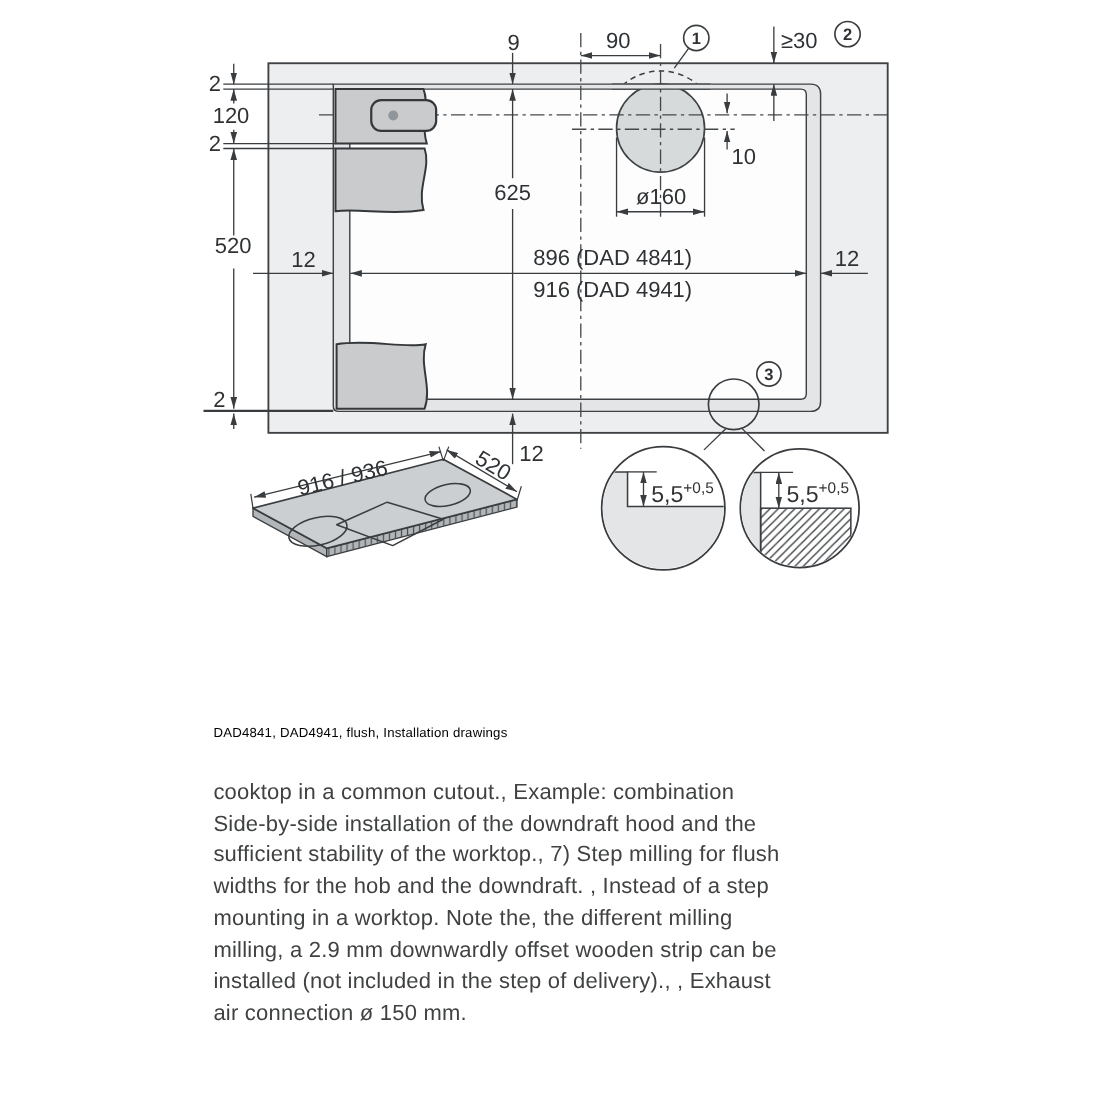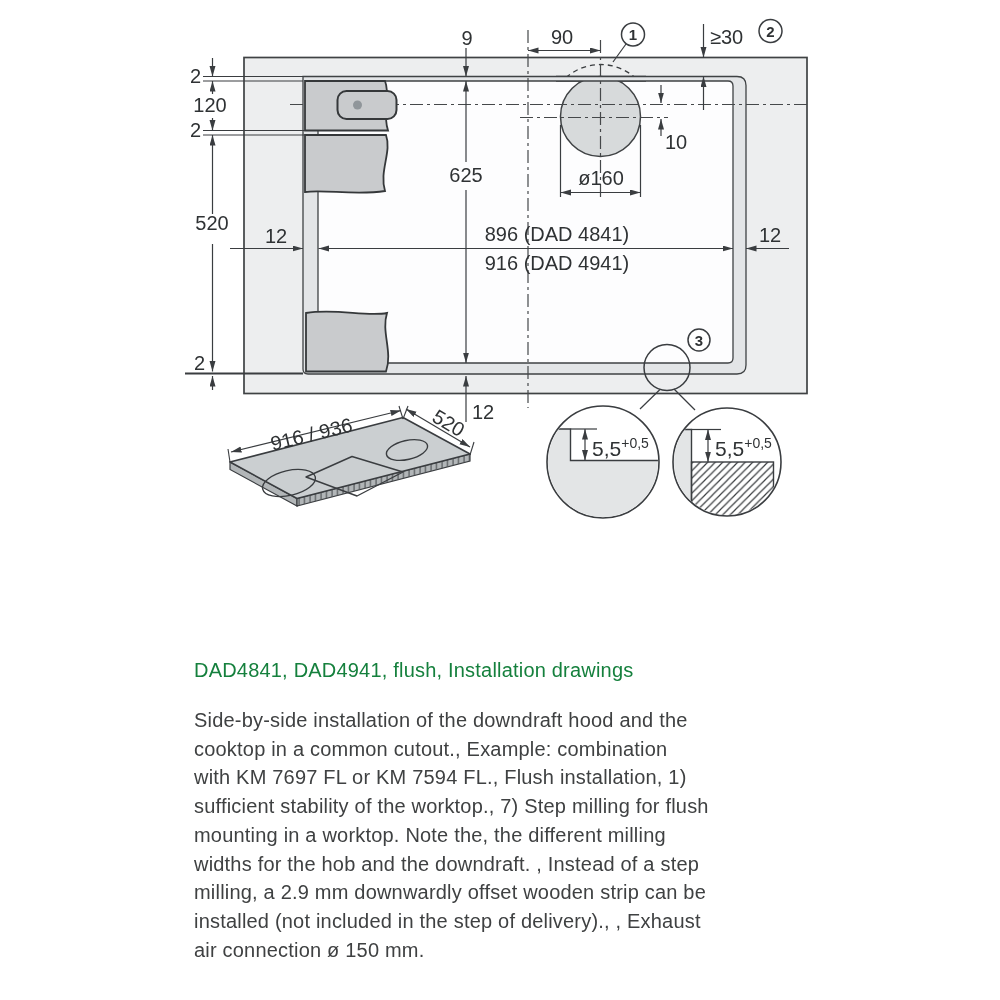--- a/index.html
+++ b/index.html
@@ -3,21 +3,21 @@
 <meta charset="utf-8">
 <style>
   html,body{margin:0;padding:0;background:#ffffff;}
   #page{position:relative;width:1000px;height:1000px;background:#ffffff;overflow:hidden;
         font-family:"Liberation Sans","DejaVu Sans",sans-serif;color:#3b3d3e;}
   #drawing{position:absolute;left:0;top:0;}
   svg text{font-family:"Liberation Sans","DejaVu Sans",sans-serif;fill:#2f3234;font-size:20px;}
   svg text.callout{font-size:15px;font-weight:700;}
   svg text.step{font-size:21px;}
   #caption{position:absolute;left:194px;top:659px;width:680px;}
-  #caption .title{font-size:20px;letter-spacing:.2px;color:#15803d;}
+  #caption .title{font-size:12px;letter-spacing:.2px;color:#000000;}
   #caption .para{position:absolute;left:0;top:47px;width:680px;}
   #caption .para div{font-size:20px;letter-spacing:.2px;line-height:28.7px;white-space:nowrap;color:#3f4142;}
 </style>
 </head>
 <body>
 
 <div id="page">
 
   <svg id="drawing" width="1000" height="560" viewBox="0 0 1000 560">
     <defs>
@@ -181,24 +181,23 @@
       <line x1="474" y1="442" x2="470" y2="455" stroke="#3a3d40" stroke-width="1.1"></line>
       <line x1="406" y1="409" x2="470" y2="447" stroke="#3a3d40" stroke-width="1.2" marker-start="url(#arr)" marker-end="url(#arr)"></line>
       <text transform="translate(313,441) rotate(-13.5)" text-anchor="middle">916 / 936</text>
       <text transform="translate(445,429) rotate(31)" text-anchor="middle">520</text>
     </g>
   </svg>
 
   <div id="caption">
     <div class="title">DAD4841, DAD4941, flush, Installation drawings</div>
     <div class="para">
+      <div>cooktop in a common cutout., Example: combination</div>
       <div>Side-by-side installation of the downdraft hood and the</div>
-      <div>cooktop in a common cutout., Example: combination</div>
-      <div>with KM 7697 FL or KM 7594 FL., Flush installation, 1)</div>
       <div>sufficient stability of the worktop., 7) Step milling for flush</div>
+      <div>widths for the hob and the downdraft. , Instead of a step</div>
       <div>mounting in a worktop. Note the, the different milling</div>
-      <div>widths for the hob and the downdraft. , Instead of a step</div>
       <div>milling, a 2.9 mm downwardly offset wooden strip can be</div>
       <div>installed (not included in the step of delivery)., , Exhaust</div>
       <div>air connection ø 150 mm.</div>
     </div>
   </div>
 </div>
 
 </body></html>

